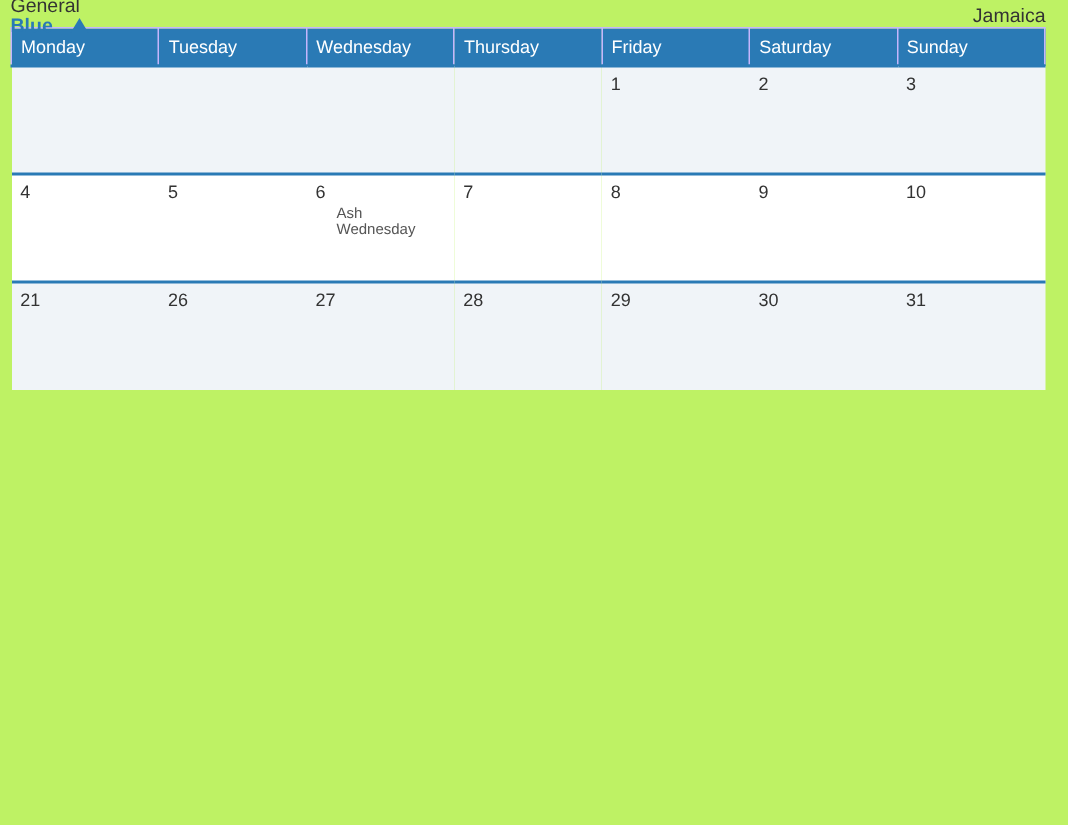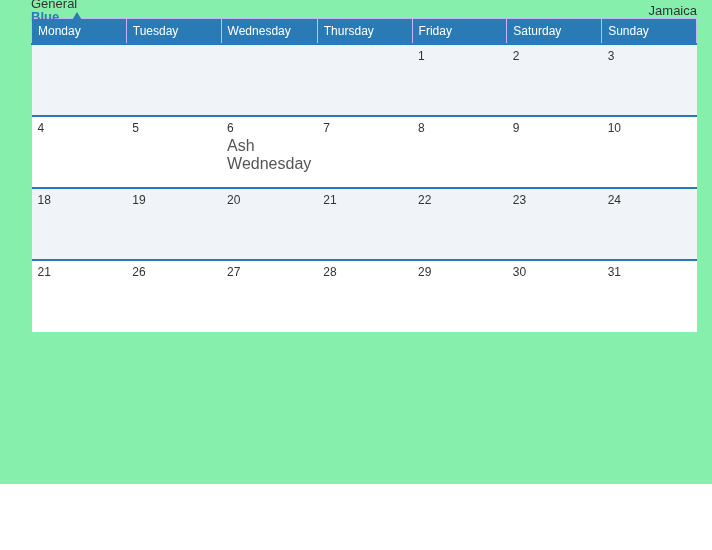--- a/index.html
+++ b/index.html
@@ -5,23 +5,23 @@
     * { margin: 0; padding: 0; box-sizing: border-box; }
     body {
       font-family: Arial, sans-serif;
       background: #fff;
       width: 712px;
       height: 550px;
       overflow: hidden;
     }
     .calendar-container {
       width: 712px;
-      height: 484px;
-      background: #86efac;
-      padding: 10px 15px 10px 31px;
+      height: 550px;
+      background: #bef264;
+      padding: 10px 15px 10px 7px;
     }
     .header {
       display: flex;
       align-items: center;
       justify-content: center;
       position: relative;
       margin-bottom: 8px;
     }
     .logo {
       position: absolute;
@@ -97,23 +97,24 @@
       background: #f0f4f8;
     }
     .calendar-table tbody tr:nth-child(even) td {
       background: #fff;
     }
     .day-number {
       font-size: 12px;
       color: #333;
     }
     .event-label {
-      font-size: 16px;
+      font-size: 10px;
       color: #555;
       margin-top: 2px;
+      margin-left: 14px;
     }
   </style>
 </head>
 <body>
 
 <div class="calendar-container">
   <div class="header">
     <div class="logo">
       <span class="logo-general">General</span>
       <span class="logo-blue">
@@ -171,43 +172,20 @@
           </td>
           <td>
             <div class="day-number">9</div>
           </td>
           <td>
             <div class="day-number">10</div>
           </td>
         </tr>
         <tr>
           <td>
-            <div class="day-number">18</div>
-          </td>
-          <td>
-            <div class="day-number">19</div>
-          </td>
-          <td>
-            <div class="day-number">20</div>
-          </td>
-          <td>
-            <div class="day-number">21</div>
-          </td>
-          <td>
-            <div class="day-number">22</div>
-          </td>
-          <td>
-            <div class="day-number">23</div>
-          </td>
-          <td>
-            <div class="day-number">24</div>
-          </td>
-        </tr>
-        <tr>
-          <td>
             <div class="day-number">21</div>
           </td>
           <td>
             <div class="day-number">26</div>
           </td>
           <td>
             <div class="day-number">27</div>
           </td>
           <td>
             <div class="day-number">28</div>

